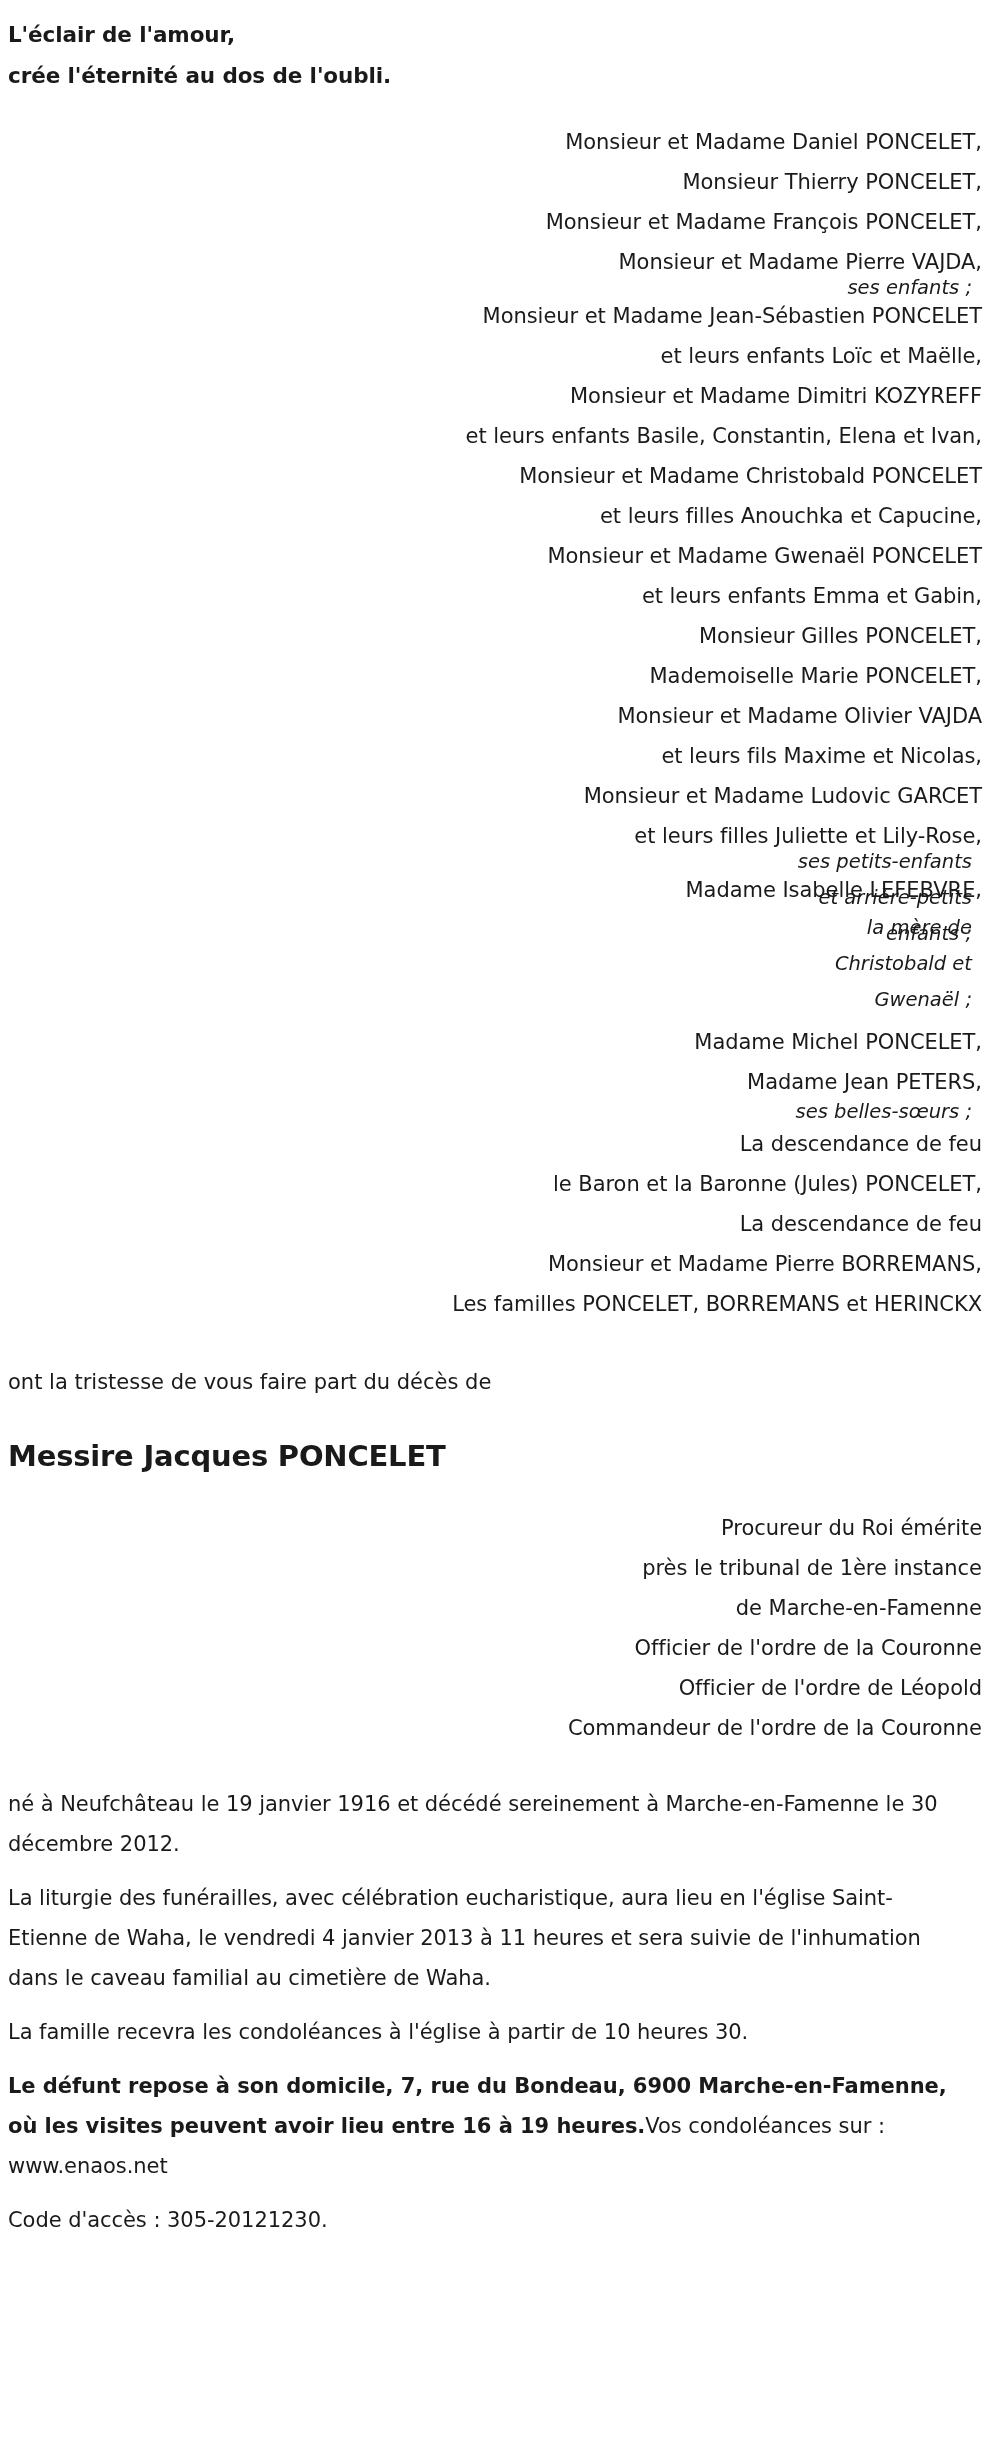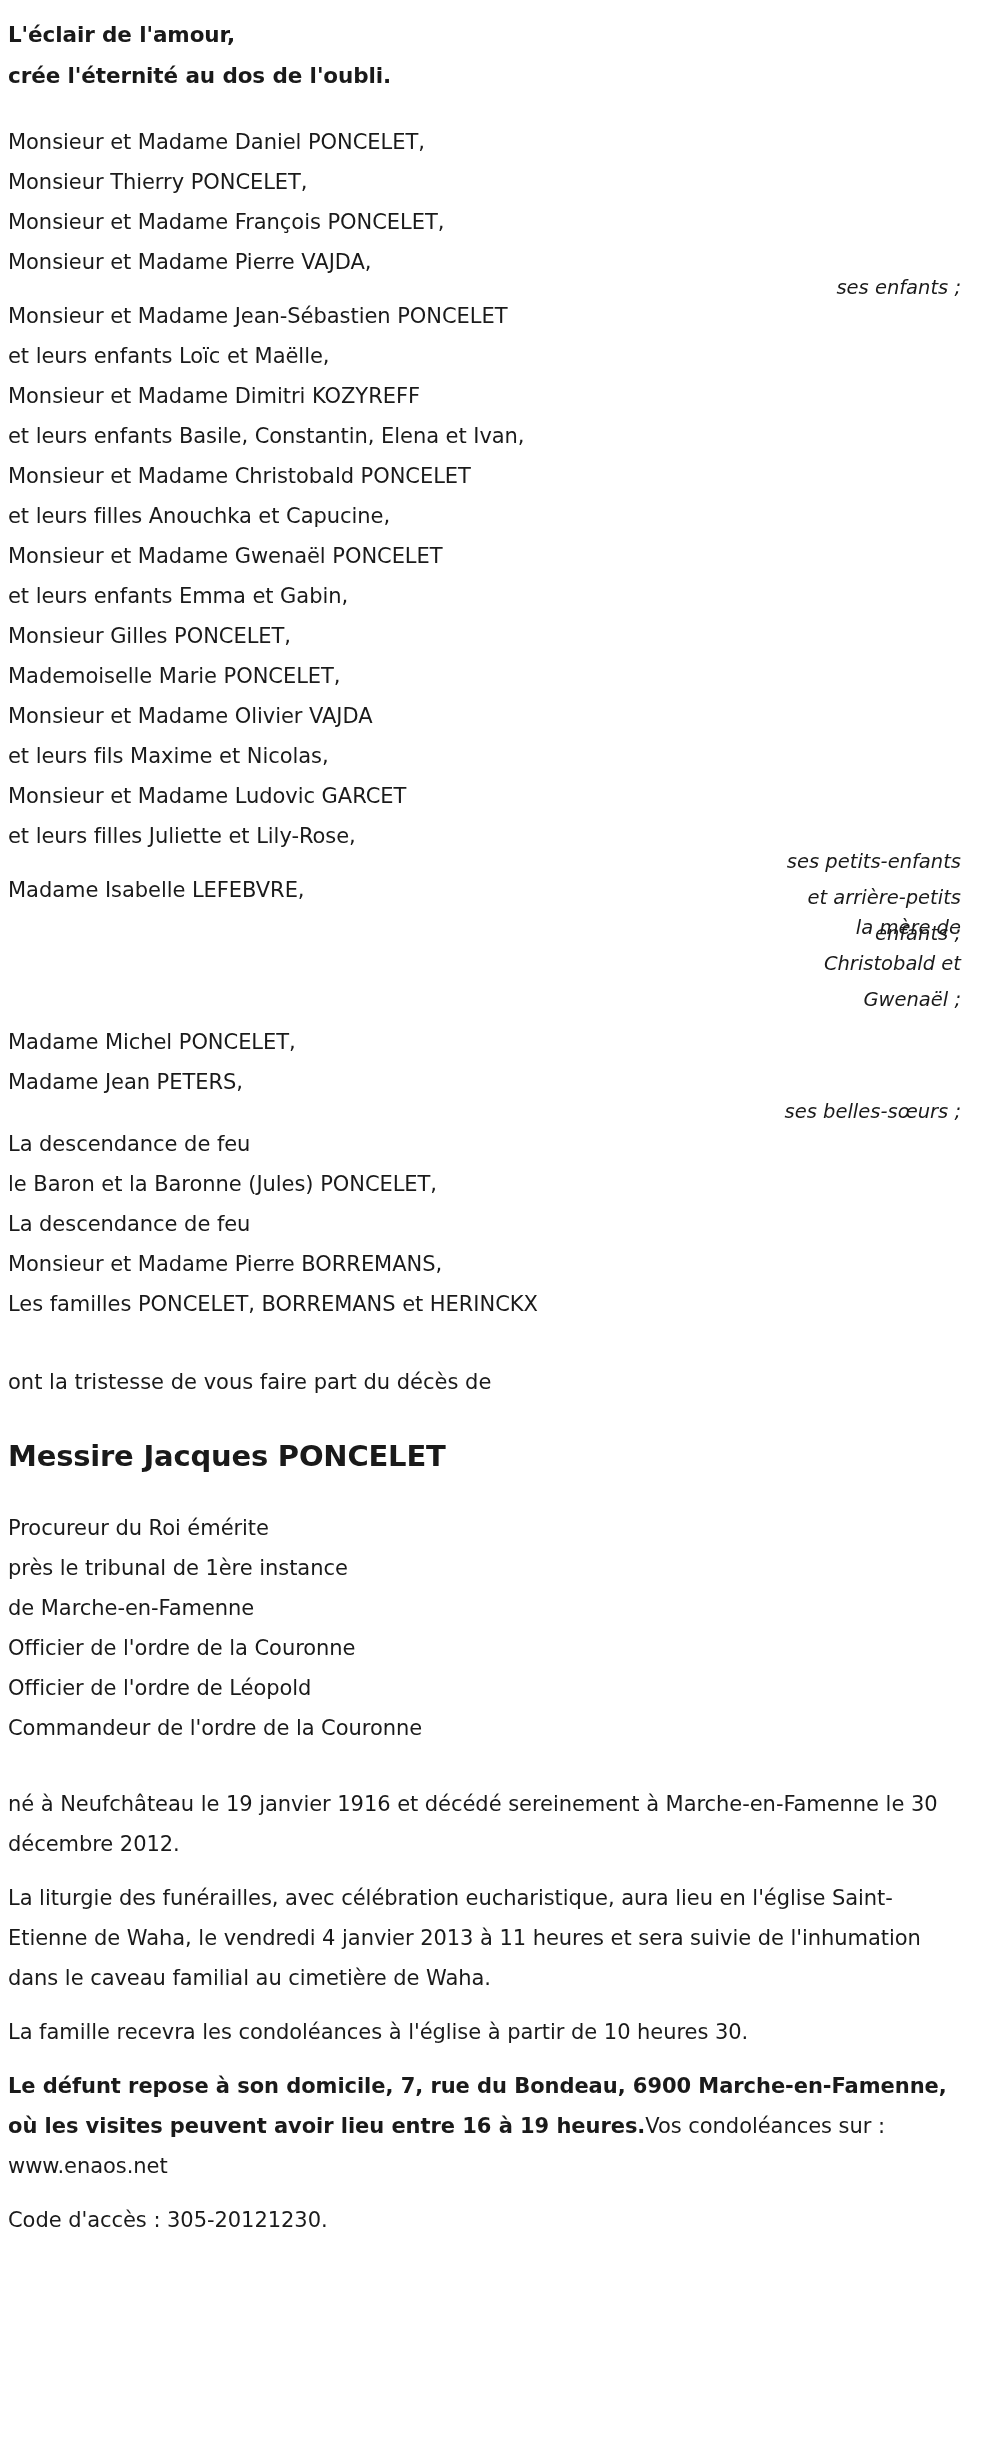--- a/index.html
+++ b/index.html
@@ -35,26 +35,27 @@
   
   .block {
     position: relative;
   }
   .nameline {
     display: block;
     font-size: 21px;
     line-height: 40px;
     letter-spacing: -0.05px;
     white-space: nowrap;
+    text-align: right;
   }
 
   
   .relation {
     position: absolute;
-    right: 21px;
+    right: 10px;
     text-align: right;
     font-style: italic;
     font-size: 19.5px;
     line-height: 36px;
     white-space: nowrap;
   }
   .relation .rline { display: block; }
 
   
   .deceased-name {

